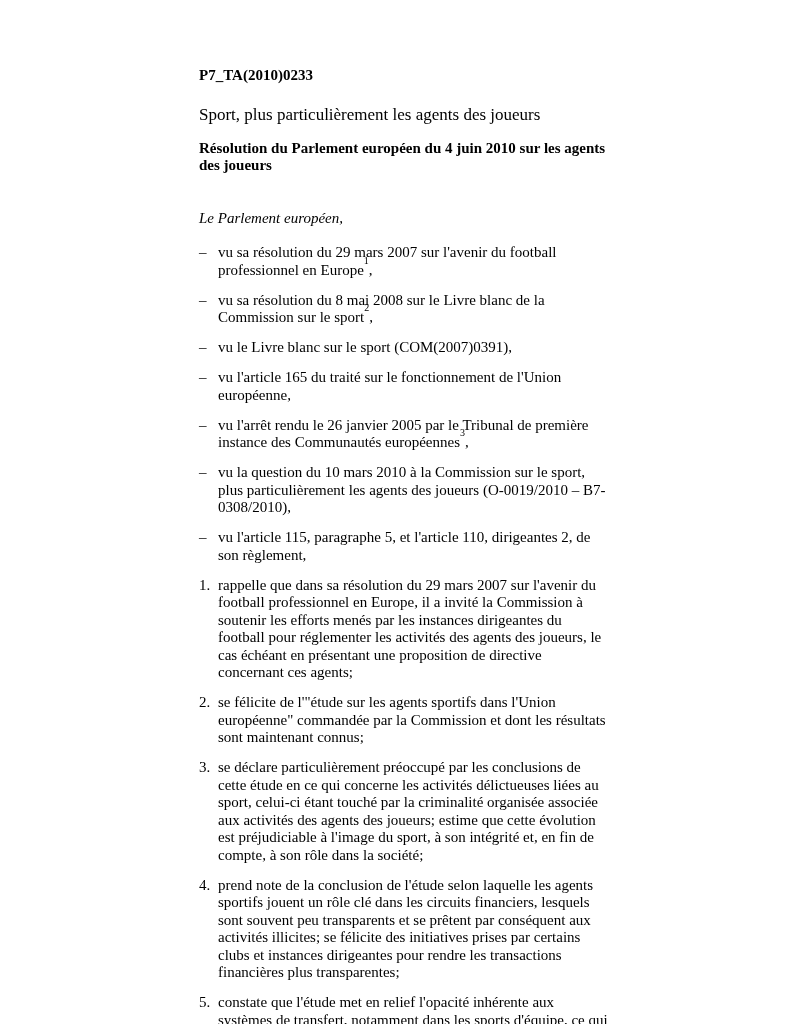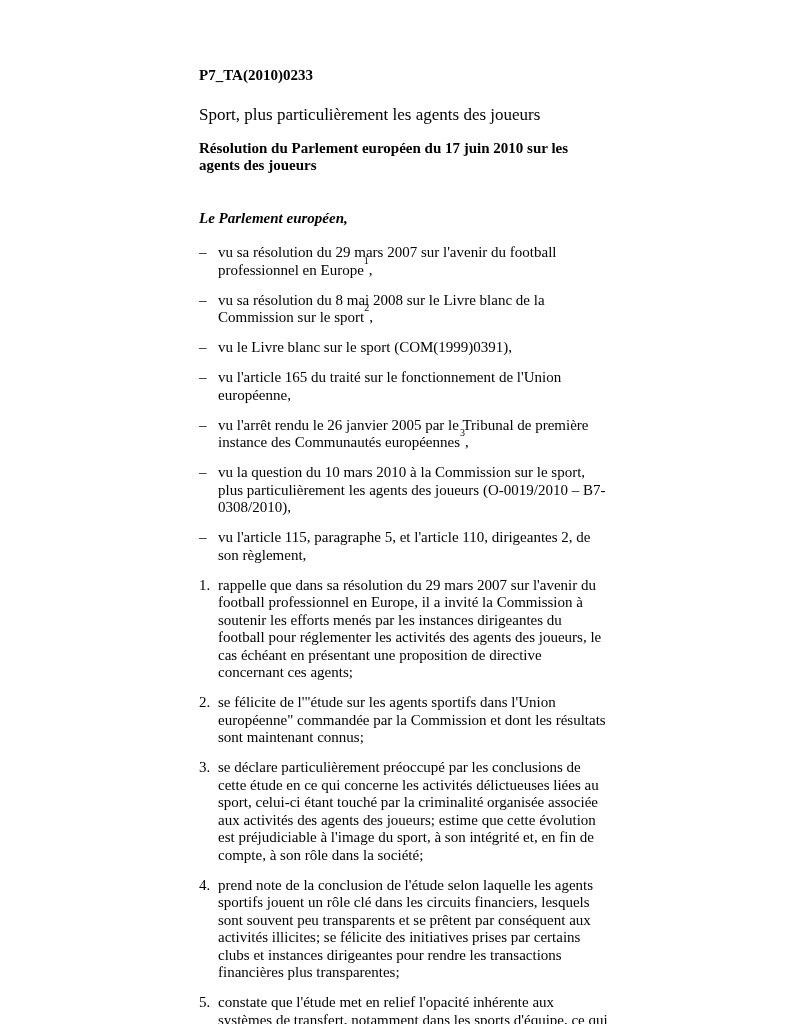--- a/index.html
+++ b/index.html
@@ -33,21 +33,20 @@
     margin: 0 0 15px 0;
   }
   .doc-subtitle {
     font-size: 15px;
     font-weight: bold;
     margin: 0 0 35px 0;
   }
   .intro {
     font-style: italic;
     margin: 0 0 17px 0;
-    font-weight: bold;
   }
   .hang-item {
     display: flex;
     margin: 0 0 12.5px 0;
   }
   .hang-marker {
     flex: none;
     width: 19px;
   }
   .hang-body {
@@ -84,38 +83,38 @@
 </style>
 </head>
 <body>
 
 <div class="page">
 
   <p class="doc-ref">P7_TA(2010)0233</p>
 
   <h1 class="doc-title">Sport, plus particulièrement les agents des joueurs</h1>
 
-  <h2 class="doc-subtitle">Résolution du Parlement européen du 17 juin 2010 sur les agents des joueurs</h2>
+  <h2 class="doc-subtitle">Résolution du Parlement européen du 4 juin 2010 sur les agents des joueurs</h2>
 
   <p class="intro">Le Parlement européen,</p>
 
   <div id="citations">
   <div class="hang-item">
     <span class="hang-marker">–</span>
     <span class="hang-body"><span>vu sa résolution du 29 mars 2007 sur l'avenir du football professionnel en Europe</span><sup class="fn-ref">1</sup><span>,</span></span>
   </div>
 
   <div class="hang-item">
     <span class="hang-marker">–</span>
     <span class="hang-body"><span>vu sa résolution du 8 mai 2008 sur le Livre blanc de la Commission sur le sport</span><sup class="fn-ref">2</sup><span>,</span></span>
   </div>
 
   <div class="hang-item">
     <span class="hang-marker">–</span>
-    <span class="hang-body"><span>vu le Livre blanc sur le sport (COM(1999)0391),</span><sup class="fn-ref"></sup><span></span></span>
+    <span class="hang-body"><span>vu le Livre blanc sur le sport (COM(2007)0391),</span><sup class="fn-ref"></sup><span></span></span>
   </div>
 
   <div class="hang-item">
     <span class="hang-marker">–</span>
     <span class="hang-body"><span>vu l'article 165 du traité sur le fonctionnement de l'Union européenne,</span><sup class="fn-ref"></sup><span></span></span>
   </div>
 
   <div class="hang-item">
     <span class="hang-marker">–</span>
     <span class="hang-body"><span>vu l'arrêt rendu le 26 janvier 2005 par le Tribunal de première instance des Communautés européennes</span><sup class="fn-ref">3</sup><span>,</span></span>

